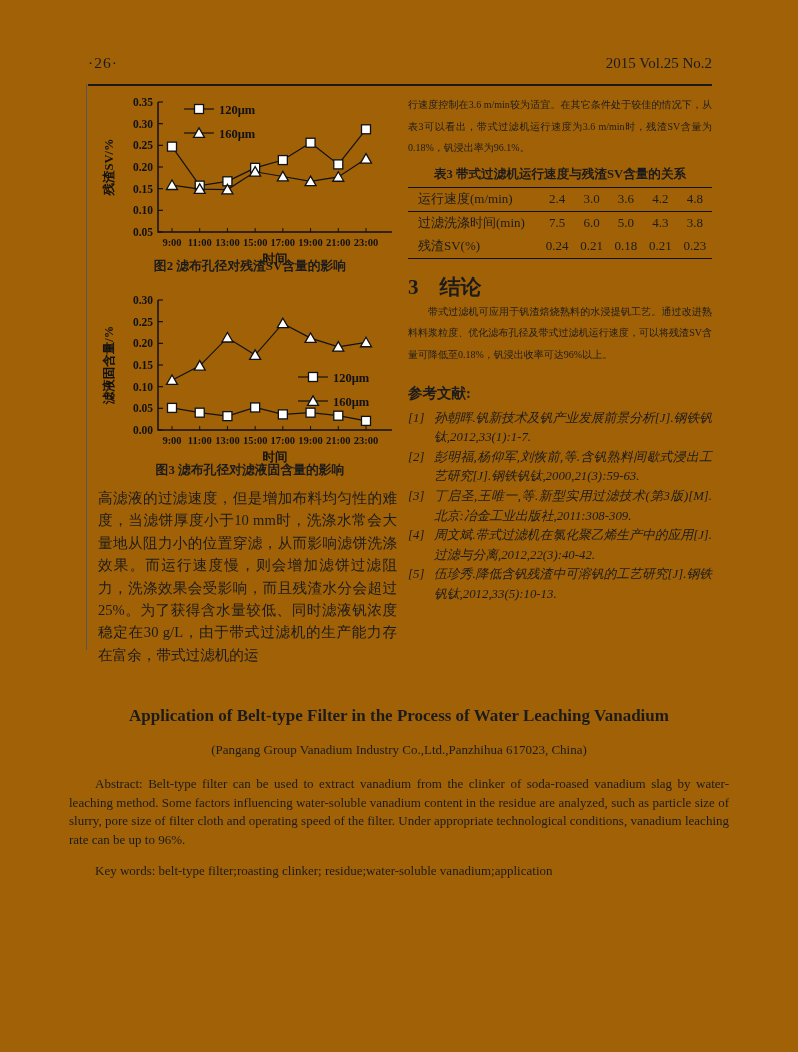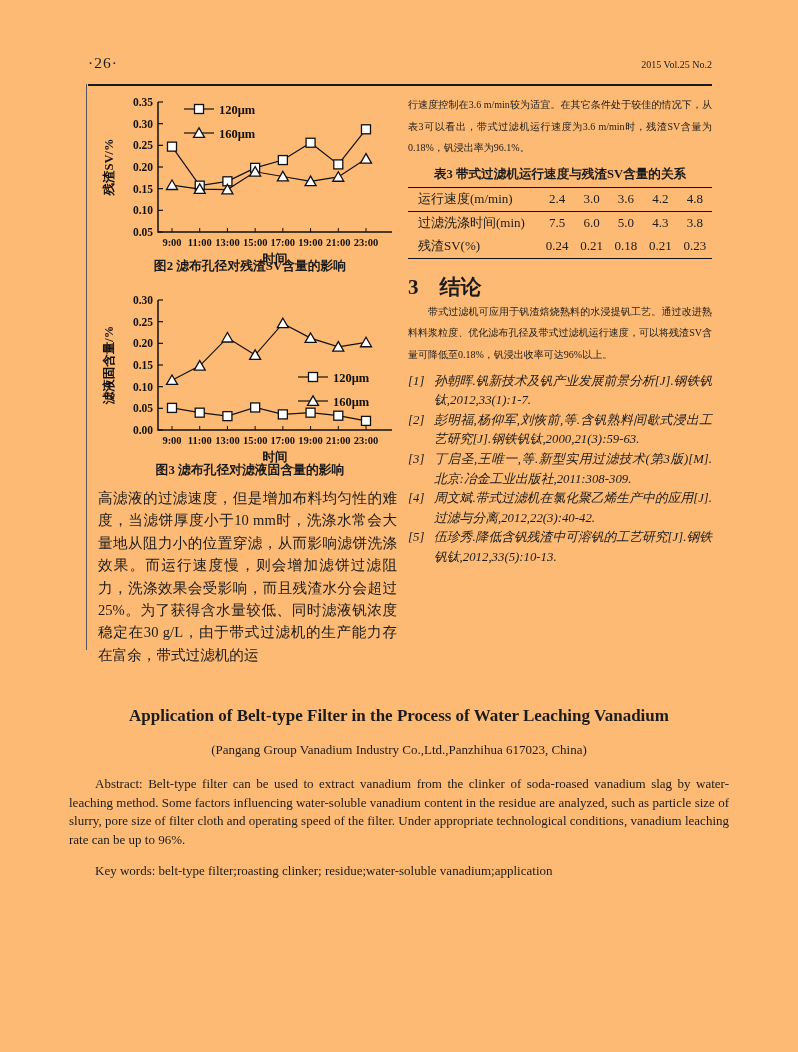--- a/index.html
+++ b/index.html
@@ -1,24 +1,24 @@
 <!DOCTYPE html>
 <html><head>
 <meta charset="utf-8">
 <style>
   html,body{margin:0;padding:0;background:#ffffff;}
-  .page{position:relative;width:798px;height:1052px;background:#fdba74;
+  .page{position:relative;width:798px;height:1052px;background:#a16207;
         font-family:"Liberation Serif",serif;color:#1b1b1b;overflow:hidden;}
 
   
   .hdr{position:absolute;top:54px;left:88px;width:624px;display:flex;
        justify-content:space-between;align-items:baseline;font-size:15px;}
   .hdr .pgnum{font-size:15.5px;letter-spacing:1px;}
   .hdr .jtitle{font-size:15px;}
-  .hdr .issue{font-size:10px;}
+  .hdr .issue{font-size:15px;}
   .hdr-rule{position:absolute;top:84px;left:88px;width:624px;height:2px;background:#1a1a1a;}
   .vline{position:absolute;left:86px;top:84px;width:1px;height:566px;background:#555;}
 
   
   .chart-svg{position:absolute;left:100px;}
   #chart1{top:92px;}
   #chart2{top:290px;}
   .tick{font:600 11.5px "Liberation Serif",serif;fill:#111;}
   .xtick{font:600 10.5px "Liberation Serif",serif;fill:#111;}
   .axlab{font:600 12.5px "Liberation Serif",serif;fill:#111;}
@@ -225,20 +225,21 @@
             <td class="num">0.18</td>
             <td class="num">0.21</td>
             <td class="num">0.23</td>
           </tr>
         </tbody>
     </table>
 
     <div class="sec-head">3　结论</div>
     <p class="concl">带式过滤机可应用于钒渣焙烧熟料的水浸提钒工艺。通过改进熟料料浆粒度、优化滤布孔径及带式过滤机运行速度，可以将残渣SV含量可降低至0.18%，钒浸出收率可达96%以上。</p>
 
+    <div class="refs-title">参考文献:</div>
     <div class="refs">
         <div class="ref">
           <span class="no">[1]</span>
           <span class="txt">孙朝晖.钒新技术及钒产业发展前景分析[J].钢铁钒钛,2012,33(1):1-7.</span>
         </div>
         <div class="ref">
           <span class="no">[2]</span>
           <span class="txt">彭明福,杨仰军,刘恢前,等.含钒熟料间歇式浸出工艺研究[J].钢铁钒钛,2000,21(3):59-63.</span>
         </div>
         <div class="ref">

